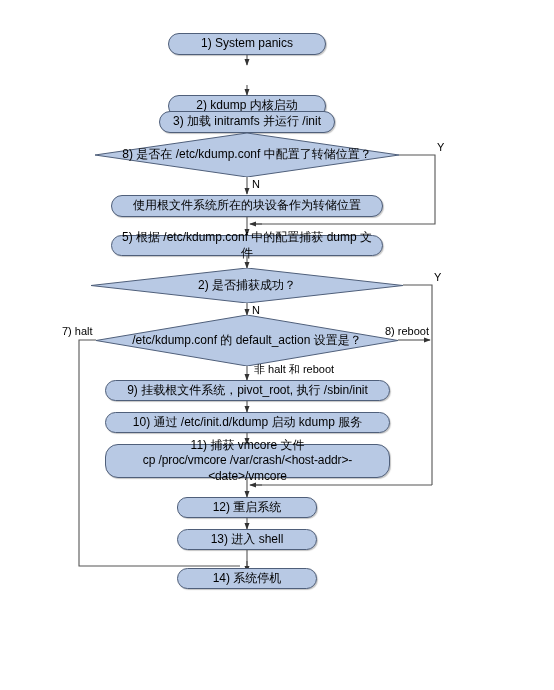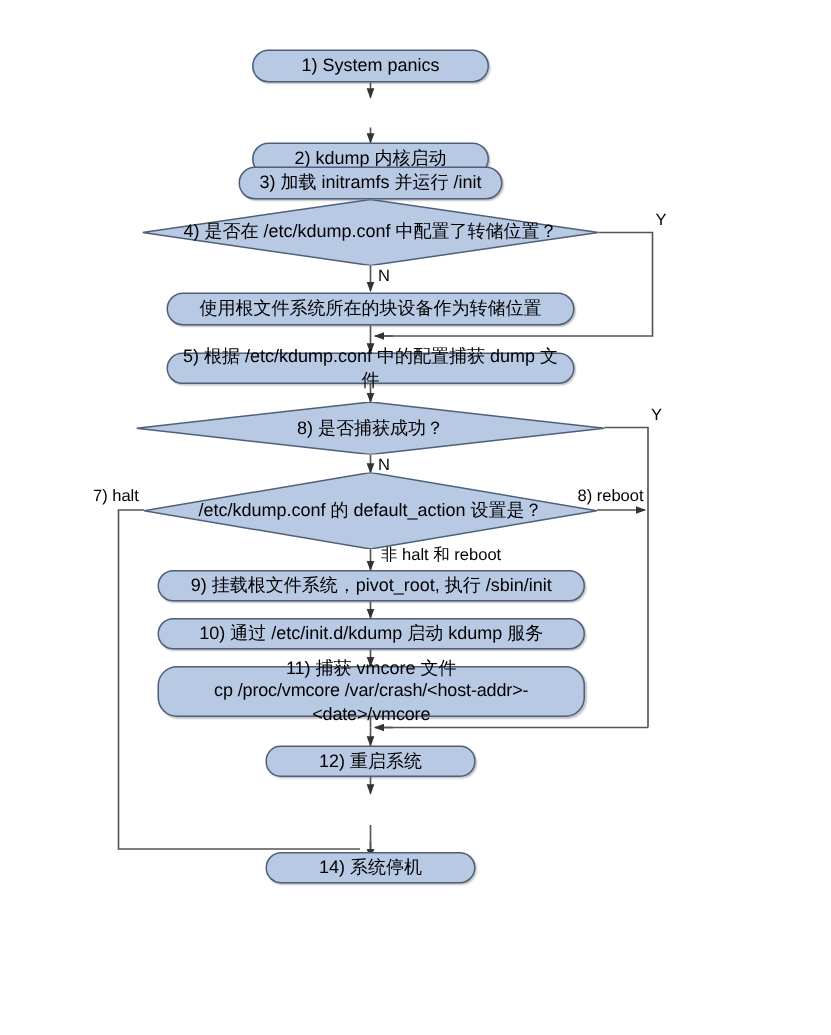--- a/index.html
+++ b/index.html
@@ -147,36 +147,36 @@
   </div>
 
   <div class="node proc" style="left:159px; top:111px; width:176px; height:22px;">
     <span class="inner">3) 加载 initramfs 并运行 /init</span>
   </div>
 
   <div class="node decision" style="left:95px; top:133px; width:304px; height:44px;">
     <svg class="dshape" viewBox="0 0 304 44" preserveAspectRatio="none" xmlns="http://www.w3.org/2000/svg">
       <polygon points="152,0 304,22 152,44 0,22" fill="#b8c9e4" stroke="#4f5f7a" stroke-width="1"></polygon>
     </svg>
-    <span class="dtext">4) 是否在 /etc/kdump.conf 中配置了转储位置？</span>
+    <span class="dtext">8) 是否在 /etc/kdump.conf 中配置了转储位置？</span>
   </div>
 
   <div class="node proc" style="left:111px; top:195px; width:272px; height:22px;">
     <span class="inner">使用根文件系统所在的块设备作为转储位置</span>
   </div>
 
   <div class="node proc" style="left:111px; top:235px; width:272px; height:21px;justify-content:center;">
     <span class="inner">5) 根据 /etc/kdump.conf 中的配置捕获 dump 文件</span>
   </div>
 
   <div class="node decision" style="left:91px; top:268px; width:312px; height:35px;">
     <svg class="dshape" viewBox="0 0 312 35" preserveAspectRatio="none" xmlns="http://www.w3.org/2000/svg">
       <polygon points="156,0 312,17.5 156,35 0,17.5" fill="#b8c9e4" stroke="#4f5f7a" stroke-width="1"></polygon>
     </svg>
-    <span class="dtext">8) 是否捕获成功？</span>
+    <span class="dtext">2) 是否捕获成功？</span>
   </div>
 
   <div class="node decision" style="left:96px; top:315px; width:302px; height:51px;">
     <svg class="dshape" viewBox="0 0 302 51" preserveAspectRatio="none" xmlns="http://www.w3.org/2000/svg">
       <polygon points="151,0 302,25.5 151,51 0,25.5" fill="#b8c9e4" stroke="#4f5f7a" stroke-width="1"></polygon>
     </svg>
     <span class="dtext">/etc/kdump.conf 的 default_action 设置是？</span>
   </div>
 
   <div class="node proc" style="left:105px; top:380px; width:285px; height:21px;">
@@ -191,20 +191,23 @@
     <span class="inner">
       <span class="dline">11) 捕获 vmcore 文件</span>
       <span class="dline mono">cp /proc/vmcore /var/crash/&lt;host-addr&gt;-&lt;date&gt;/vmcore</span>
     </span>
   </div>
 
   <div class="node proc" style="left:177px; top:497px; width:140px; height:21px;border-radius:10px;">
     <span class="inner">12) 重启系统</span>
   </div>
 
+  <div class="node proc" style="left:177px; top:529px; width:140px; height:21px;">
+    <span class="inner">13) 进入 shell</span>
+  </div>
 
   <div class="node proc" style="left:177px; top:568px; width:140px; height:21px;">
     <span class="inner">14) 系统停机</span>
   </div>
 
   <div class="edge-label" style="left:437px; top:141px;">Y</div>
   <div class="edge-label" style="left:252px; top:178px;">N</div>
   <div class="edge-label" style="left:434px; top:271px;">Y</div>
   <div class="edge-label" style="left:252px; top:304px;">N</div>
   <div class="edge-label" style="left:62px; top:325px;">7) halt</div>

